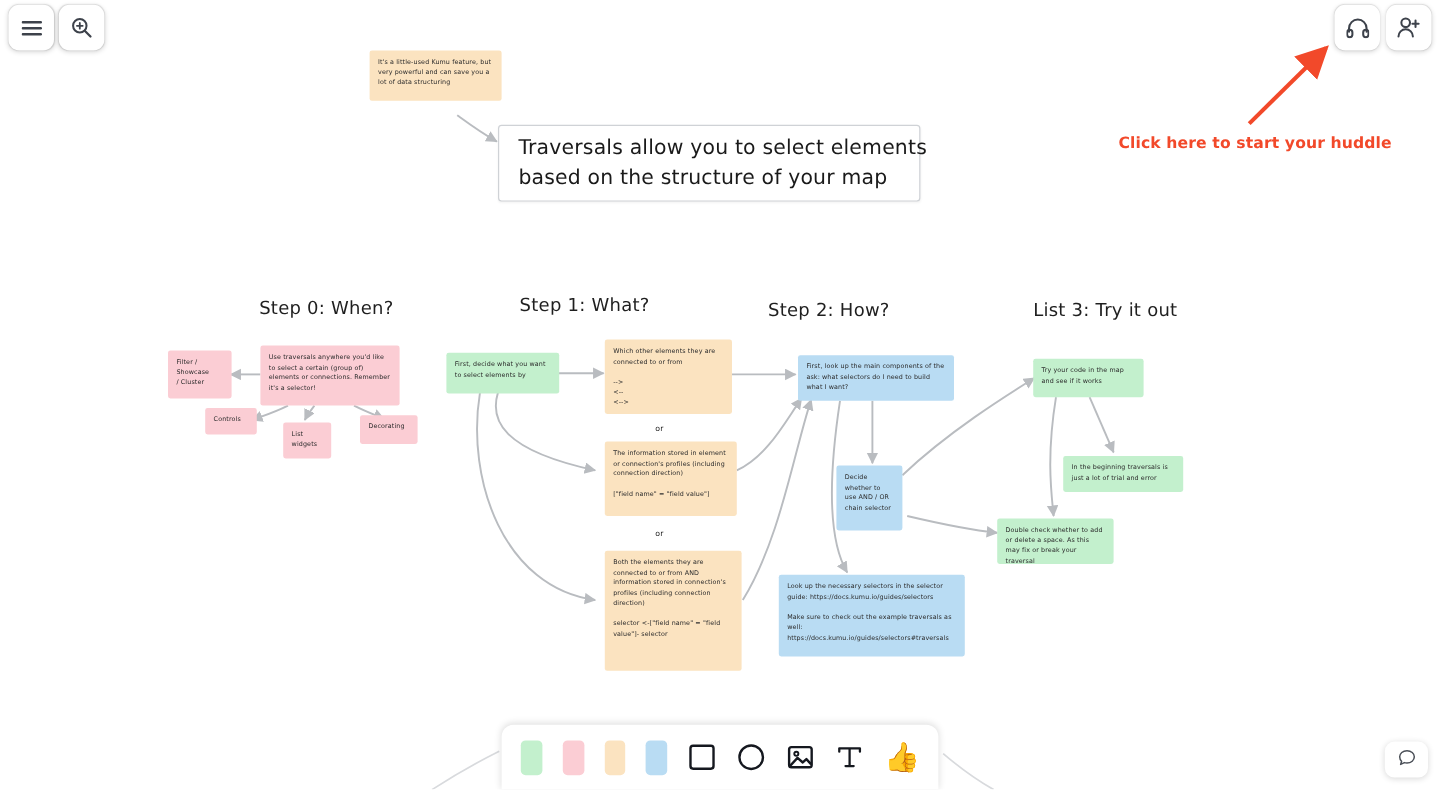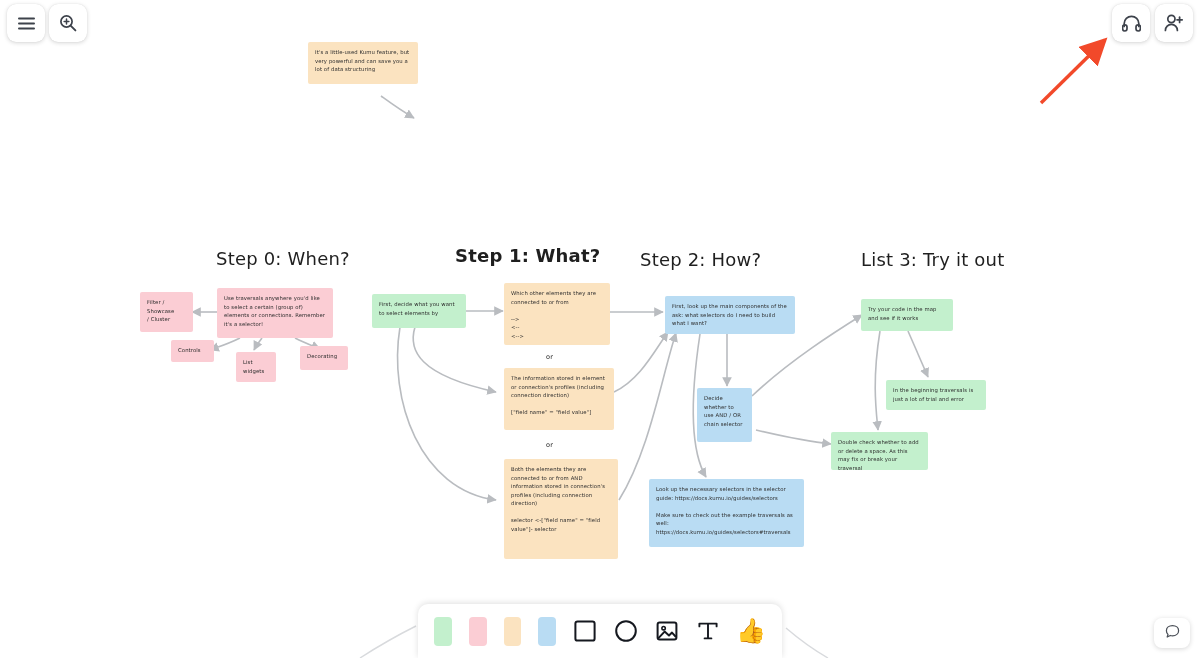--- a/index.html
+++ b/index.html
@@ -44,21 +44,21 @@
   }
   .note.green  { background: #c3f0cd; }
   .note.pink   { background: #fbcdd4; }
   .note.orange { background: #fbe3c0; }
   .note.blue   { background: #b9dcf3; }
 
   
   .step-title {
     position: absolute;
     font-family: "DejaVu Sans", sans-serif;
-    font-size: 18px;
+    font-size: 15px;
     color: #1f1f1f;
     letter-spacing: .2px;
     white-space: nowrap;
   }
 
   
   #headline-frame {
     position: absolute;
     left: 415px; top: 104px;
     width: 352px; height: 64px;
@@ -225,26 +225,31 @@
     <span>
       <svg width="20" height="18" viewBox="0 0 20 18">
         <circle cx="7.4" cy="5" r="3.6" fill="none" stroke="#3d424b" stroke-width="1.7"></circle>
         <path d="M1.4,16.4 a6,6 0 0 1 12,0" fill="none" stroke="#3d424b" stroke-width="1.7" stroke-linecap="round"></path>
         <line x1="15.6" y1="3.2" x2="15.6" y2="8.4" stroke="#3d424b" stroke-width="1.7" stroke-linecap="round"></line>
         <line x1="13" y1="5.8" x2="18.2" y2="5.8" stroke="#3d424b" stroke-width="1.7" stroke-linecap="round"></line>
       </svg>
     </span>
   </div>
 
+  <div id="huddle-callout">Click here to start your huddle</div>
 
   <div class="note orange" style="left:308px; top:42px; width:110px; height:42px;">It's a little-used Kumu feature, but very powerful and can save you a lot of data structuring</div>
 
+  <div id="headline-frame">
+    <div class="line">Traversals allow you to select elements</div>
+    <div class="line">based on the structure of your map</div>
+  </div>
 
   <div class="step-title" style="left:216px; top:248px;">Step 0: When?</div>
-  <div class="step-title" style="left:455px; top:245px;font-weight:bold;">Step 1: What?</div>
+  <div class="step-title" style="left:433px; top:245px;">Step 1: What?</div>
   <div class="step-title" style="left:640px; top:249px;">Step 2: How?</div>
   <div class="step-title" style="left:861px; top:249px;">List 3: Try it out</div>
 
   <div class="note pink" style="left:217px; top:288px; width:116px; height:50px;">Use traversals anywhere you'd like to select a certain (group of) elements or connections. Remember it's a selector!</div>
 
   <div class="note pink" style="left:140px; top:292px; width:53px; height:40px;">Filter /
 Showcase
 / Cluster</div>
 
   <div class="note pink" style="left:171px; top:340px; width:43px; height:22px;">Controls</div>

